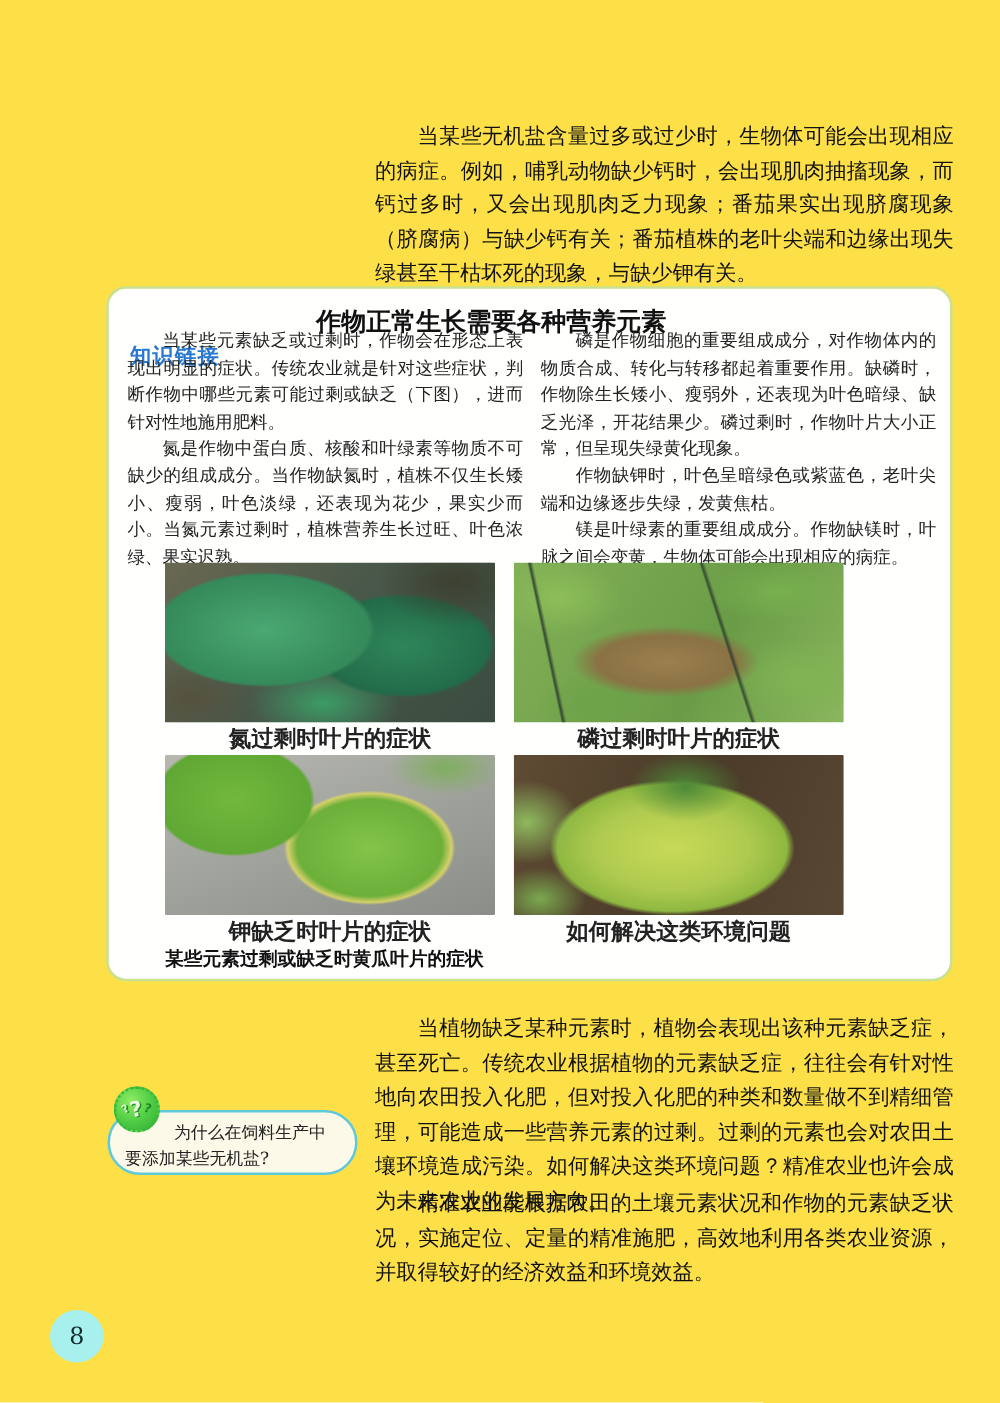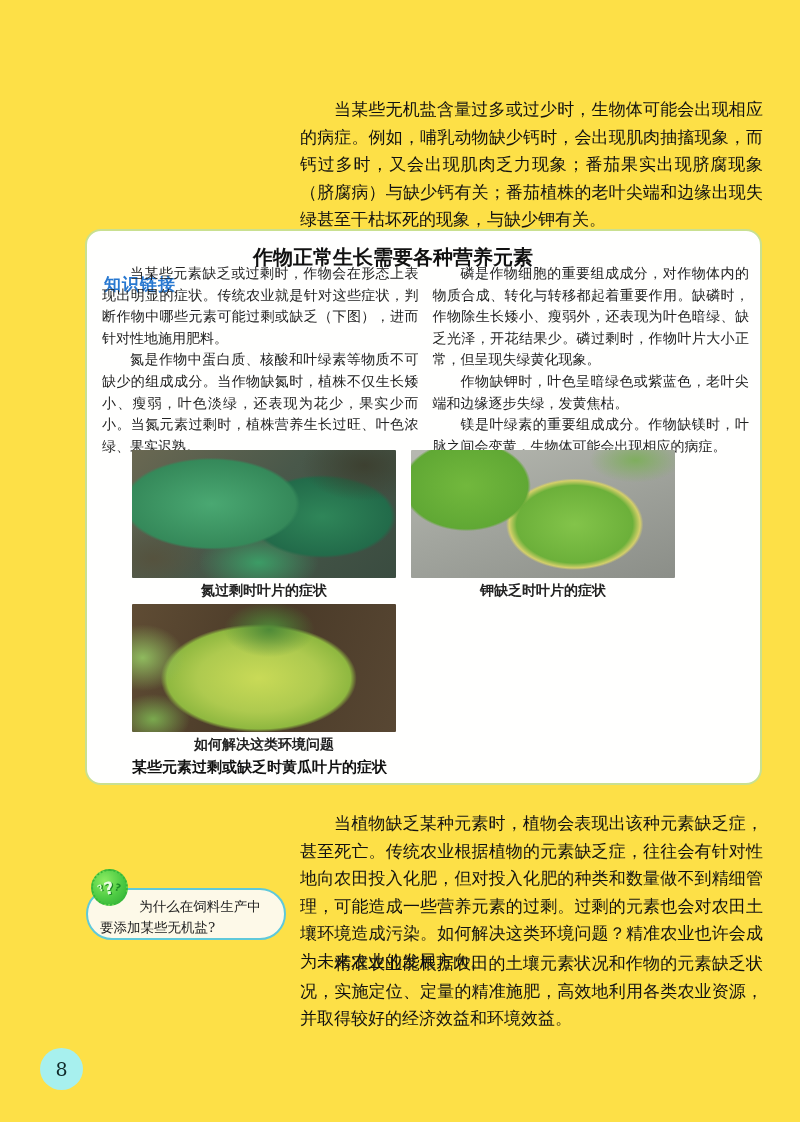--- a/index.html
+++ b/index.html
@@ -44,21 +44,21 @@
   .photo-grid {
     position:absolute; left:45px; top:219px; width:543px;
     display:grid; grid-template-columns:264px 264px; column-gap:15px;
   }
   .photo-cell { display:flex; flex-direction:column; }
   .photo {
     width:264px; height:128px; border-radius:1px;
   }
   .photo-caption {
     height:26px; display:flex; align-items:center; justify-content:center;
-    font-size:14px; font-weight:bold; color:#222;text-align:center;
+    font-size:18px; font-weight:bold; color:#222;text-align:center;
   }
   .photo-n { background:
     radial-gradient(ellipse 34% 40% at 88% 12%, rgba(60,62,46,.9) 0%, rgba(60,62,46,0) 70%),
     radial-gradient(ellipse 58% 62% at 30% 42%, #4aa872 0%, #35895a 55%, rgba(0,0,0,0) 58%),
     radial-gradient(ellipse 50% 58% at 72% 52%, #2f8659 0%, #226b4a 52%, rgba(0,0,0,0) 56%),
     radial-gradient(ellipse 38% 42% at 48% 88%, #3c9c66 0%, rgba(0,0,0,0) 60%),
     radial-gradient(ellipse 28% 35% at 8% 85%, #55523e 0%, rgba(0,0,0,0) 70%),
     linear-gradient(135deg, #6a6852 0%, #49584a 45%, #3a4c40 100%);
   }
   .photo-p { background:
@@ -149,20 +149,24 @@
         <p>镁是叶绿素的重要组成成分。作物缺镁时，叶脉之间会变黄，生物体可能会出现相应的病症。</p>
       </div>
     </div>
 
     <div class="photo-grid">
       <div class="photo-cell">
         <div class="photo photo-n"></div>
         <div class="photo-caption">氮过剩时叶片的症状</div>
       </div>
       <div class="photo-cell">
+        <div class="photo photo-p"></div>
+        <div class="photo-caption">磷过剩时叶片的症状</div>
+      </div>
+      <div class="photo-cell">
         <div class="photo photo-k"></div>
         <div class="photo-caption">钾缺乏时叶片的症状</div>
       </div>
       <div class="photo-cell">
         <div class="photo photo-m"></div>
         <div class="photo-caption">如何解决这类环境问题</div>
       </div>
     </div>
 
     <div class="figure-caption">某些元素过剩或缺乏时黄瓜叶片的症状</div>

